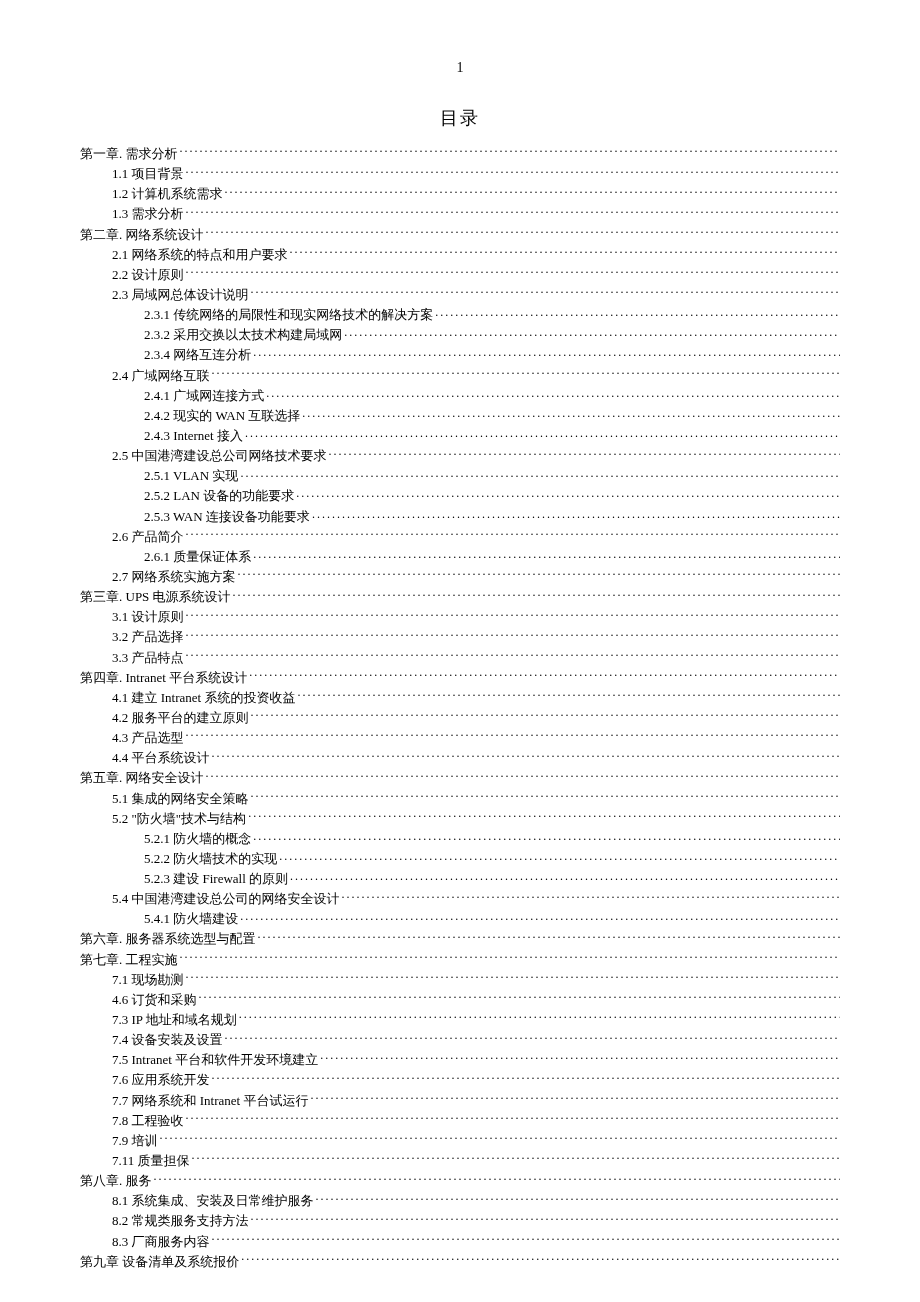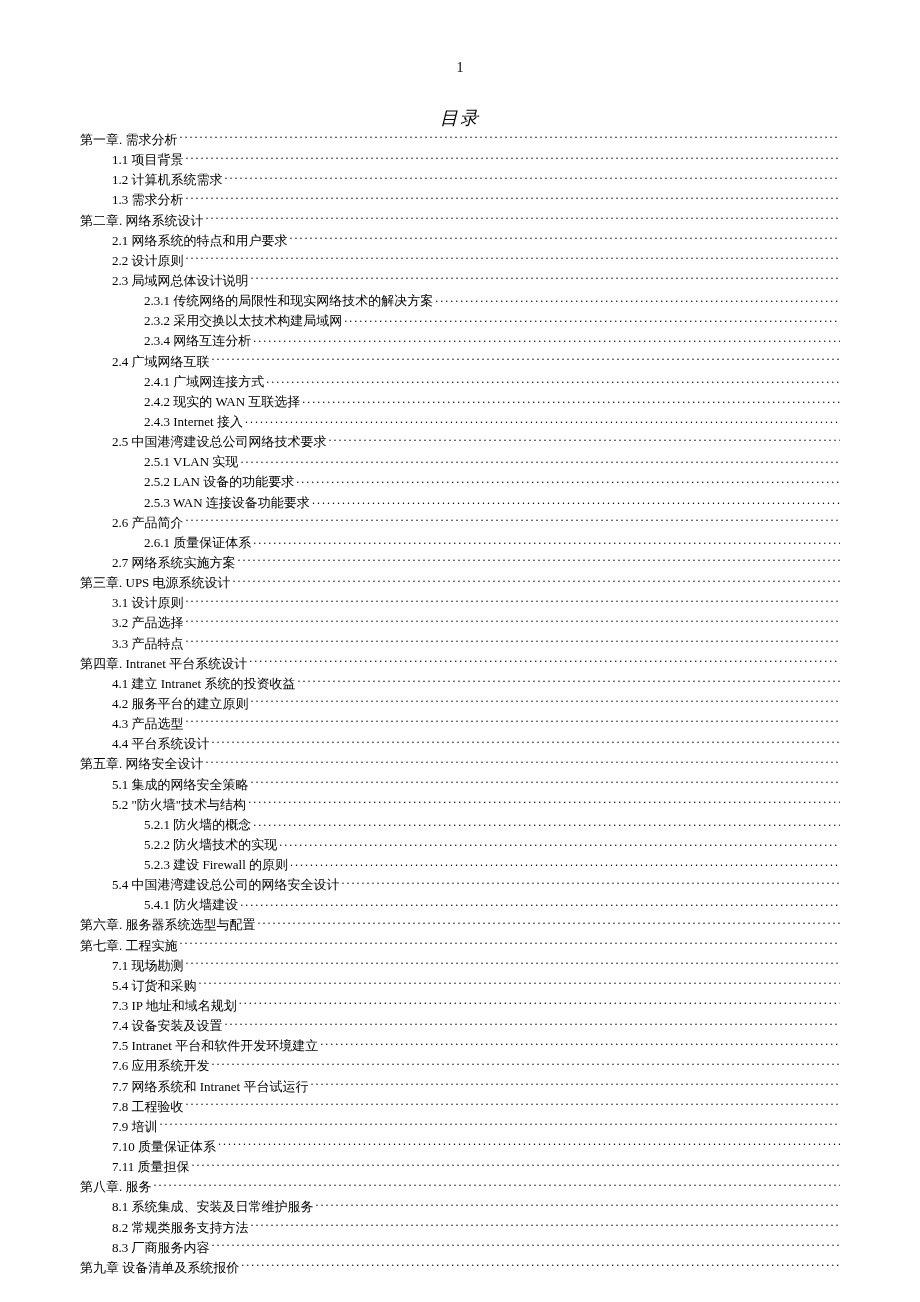--- a/index.html
+++ b/index.html
@@ -17,22 +17,22 @@
   }
   .page-number {
     text-align: center;
     font-size: 14px;
     margin-bottom: 30px;
   }
   .title {
     text-align: center;
     font-size: 18px;
     font-weight: normal;
+    margin-bottom: 14px;
     letter-spacing: 2px;
-    font-style: italic;
   }
   .toc {
     font-size: 13px;
     line-height: 1.55;
   }
   .row {
     display: flex;
     align-items: baseline;
     white-space: nowrap;
     overflow: hidden;
@@ -229,21 +229,21 @@
       </div>
       <div class="row lvl-0">
         <span class="label">第七章. 工程实施</span>
         <span class="dots"></span>
       </div>
       <div class="row lvl-1">
         <span class="label">7.1  现场勘测</span>
         <span class="dots"></span>
       </div>
       <div class="row lvl-1">
-        <span class="label">5.4  订货和采购</span>
+        <span class="label">4.6  订货和采购</span>
         <span class="dots"></span>
       </div>
       <div class="row lvl-1">
         <span class="label">7.3  IP 地址和域名规划</span>
         <span class="dots"></span>
       </div>
       <div class="row lvl-1">
         <span class="label">7.4  设备安装及设置</span>
         <span class="dots"></span>
       </div>
@@ -258,24 +258,20 @@
       <div class="row lvl-1">
         <span class="label">7.7  网络系统和 Intranet 平台试运行</span>
         <span class="dots"></span>
       </div>
       <div class="row lvl-1">
         <span class="label">7.8  工程验收</span>
         <span class="dots"></span>
       </div>
       <div class="row lvl-1">
         <span class="label">7.9  培训</span>
-        <span class="dots"></span>
-      </div>
-      <div class="row lvl-1">
-        <span class="label">7.10  质量保证体系</span>
         <span class="dots"></span>
       </div>
       <div class="row lvl-1">
         <span class="label">7.11  质量担保</span>
         <span class="dots"></span>
       </div>
       <div class="row lvl-0">
         <span class="label">第八章. 服务</span>
         <span class="dots"></span>
       </div>

